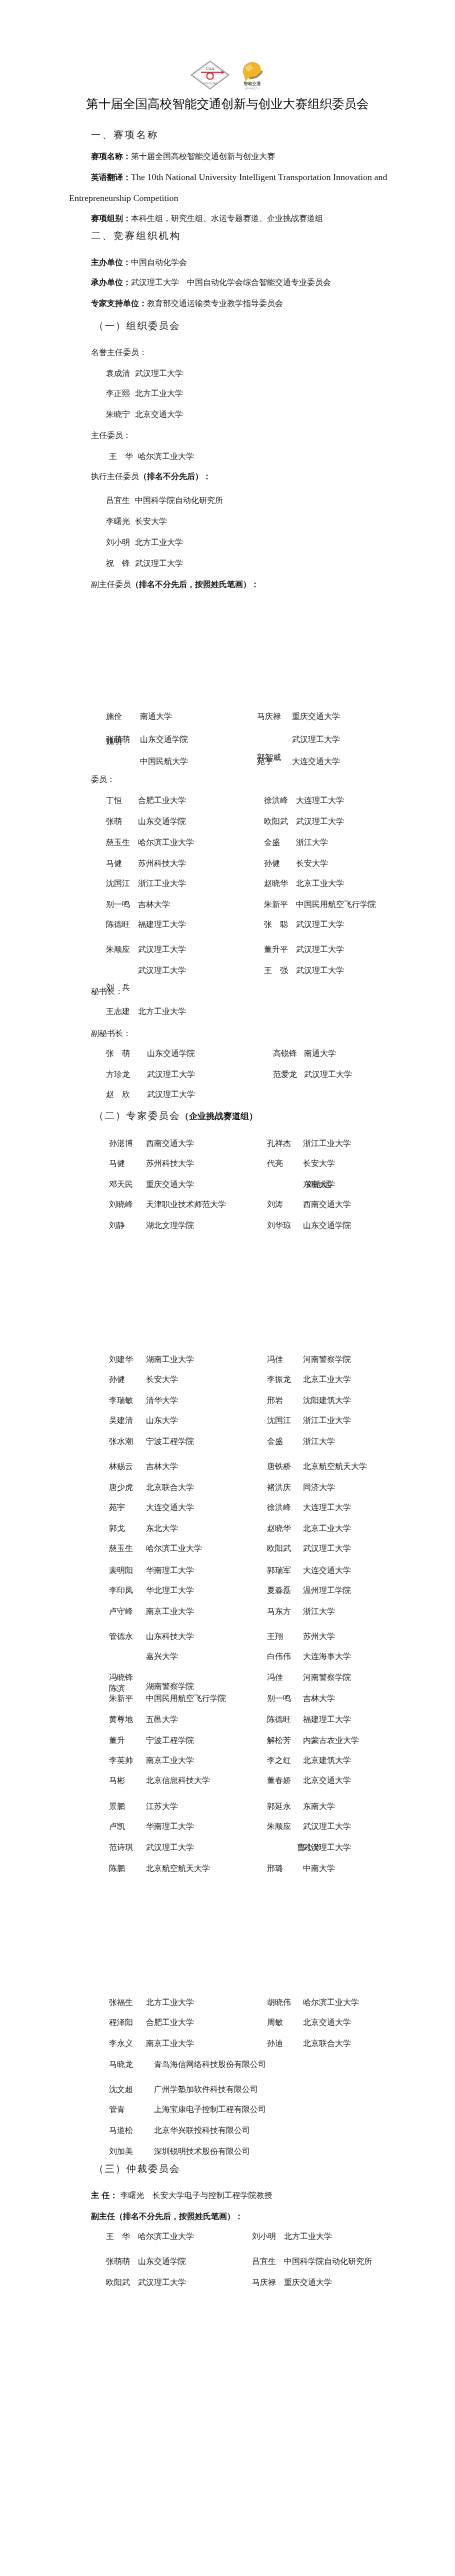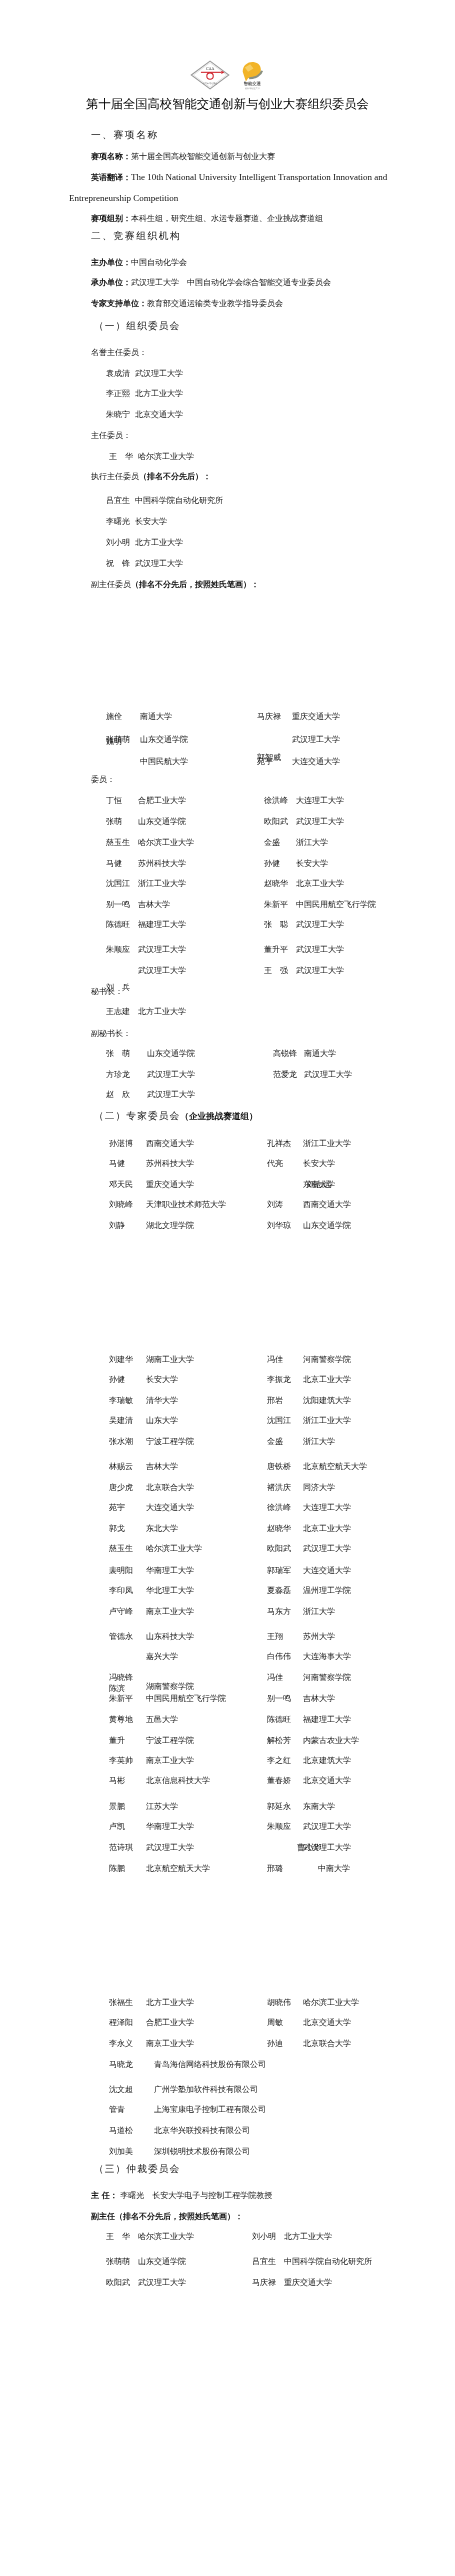--- a/index.html
+++ b/index.html
@@ -251,21 +251,21 @@
     <span class="abs row" style="top: 1821px; left: 146px;">华南理工大学</span>
     <span class="abs row" style="top: 1821px; left: 267px;">朱顺应</span>
     <span class="abs row" style="top: 1821px; left: 303px;">武汉理工大学</span>
     <span class="abs row" style="top: 1842px; left: 109px;">范诗琪</span>
     <span class="abs row" style="top: 1842px; left: 146px;">武汉理工大学</span>
     <span class="abs row" style="top: 1842px; left: 267px; margin-left: 30px;">曹小华</span>
     <span class="abs row" style="top: 1842px; left: 303px;">武汉理工大学</span>
     <span class="abs row" style="top: 1863px; left: 109px;">陈鹏</span>
     <span class="abs row" style="top: 1863px; left: 146px;">北京航空航天大学</span>
     <span class="abs row" style="top: 1863px; left: 267px;">邢璐</span>
-    <span class="abs row" style="top: 1863px; left: 318px;">中南大学</span>
+    <span class="abs row" style="top: 1863px; left: 303px;">中南大学</span>
     <span class="abs row" style="top: 1997px; left: 109px;">张福生</span>
     <span class="abs row" style="top: 1997px; left: 146px;">北方工业大学</span>
     <span class="abs row" style="top: 1997px; left: 267px;">胡晓伟</span>
     <span class="abs row" style="top: 1997px; left: 303px;">哈尔滨工业大学</span>
     <span class="abs row" style="top: 2017px; left: 109px;">程泽阳</span>
     <span class="abs row" style="top: 2017px; left: 146px;">合肥工业大学</span>
     <span class="abs row" style="top: 2017px; left: 267px;">周敏</span>
     <span class="abs row" style="top: 2017px; left: 303px;">北京交通大学</span>
     <span class="abs row" style="top: 2038px; left: 109px;">李永义</span>
     <span class="abs row" style="top: 2038px; left: 146px;">南京工业大学</span>

